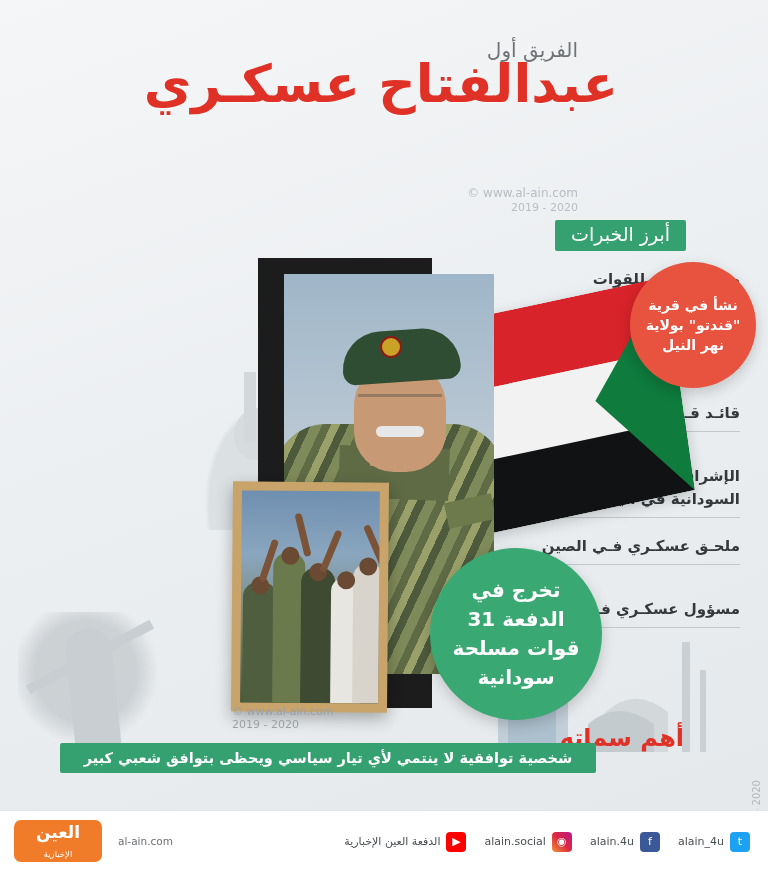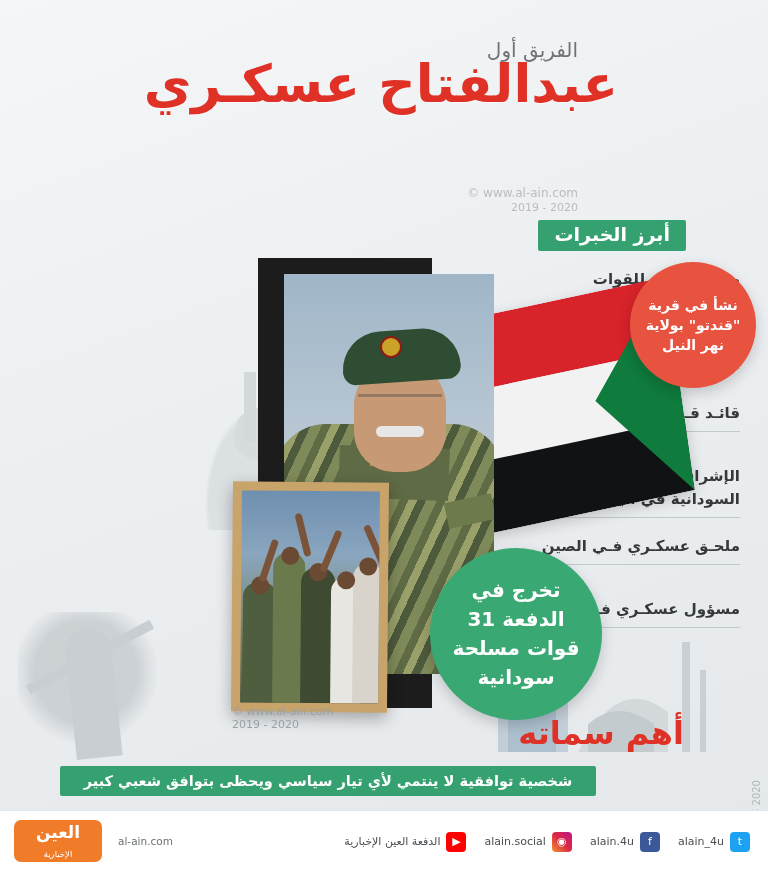--- a/index.html
+++ b/index.html
@@ -73,21 +73,21 @@
     position: absolute; right: 190px; top: 186px;
     font-size: 11px; color: #b8bdc0; text-align: right; line-height: 1.25;
     direction: ltr;
   }
   .wm-top .c { font-size: 12px; }
 
   
   .hl-title {
     position: absolute; right: 82px; top: 220px;
     background: #35a171; color: #fff;
-    font-size: 19px; font-weight: bold;
+    font-size: 19px; font-weight: normal;
     padding: 3px 16px 6px 16px;
     border-radius: 2px;
   }
   .hl-list { position: absolute; right: 22px; top: 268px; width: 220px; }
   .hl-item {
     position: relative;
     padding: 0 6px 0 0;
     margin-bottom: 17px;
     min-height: 46px;
   }
@@ -216,24 +216,24 @@
     background: #e8533f; font-size: 14px; padding: 0 14px;
   }
   .circle-green {
     left: 430px; top: 548px; width: 172px; height: 172px;
     background: #3aa873; font-size: 20px; padding: 0 16px;
   }
 
   
   .feature-label {
     position: absolute; right: 84px; bottom: 120px;
-    font-size: 32px; font-weight: bold; color: #e03127;
+    font-size: 24px; font-weight: bold; color: #e03127;
   }
   .bottom-bar {
-    position: absolute; left: 60px; right: 172px; bottom: 76px;
+    position: absolute; left: 60px; right: 172px; bottom: 99px;
     height: 30px; background: #35a171; color: #fff;
     display: flex; align-items: center; justify-content: center;
     font-size: 14.5px; font-weight: bold;
     border-radius: 2px;
   }
   .wm-mid {
     position: absolute; left: 232px; bottom: 140px;
     font-size: 11px; color: #9aa0a4; line-height: 1.25; direction: ltr; text-align: left;
   }
   .wm-right-vert {

